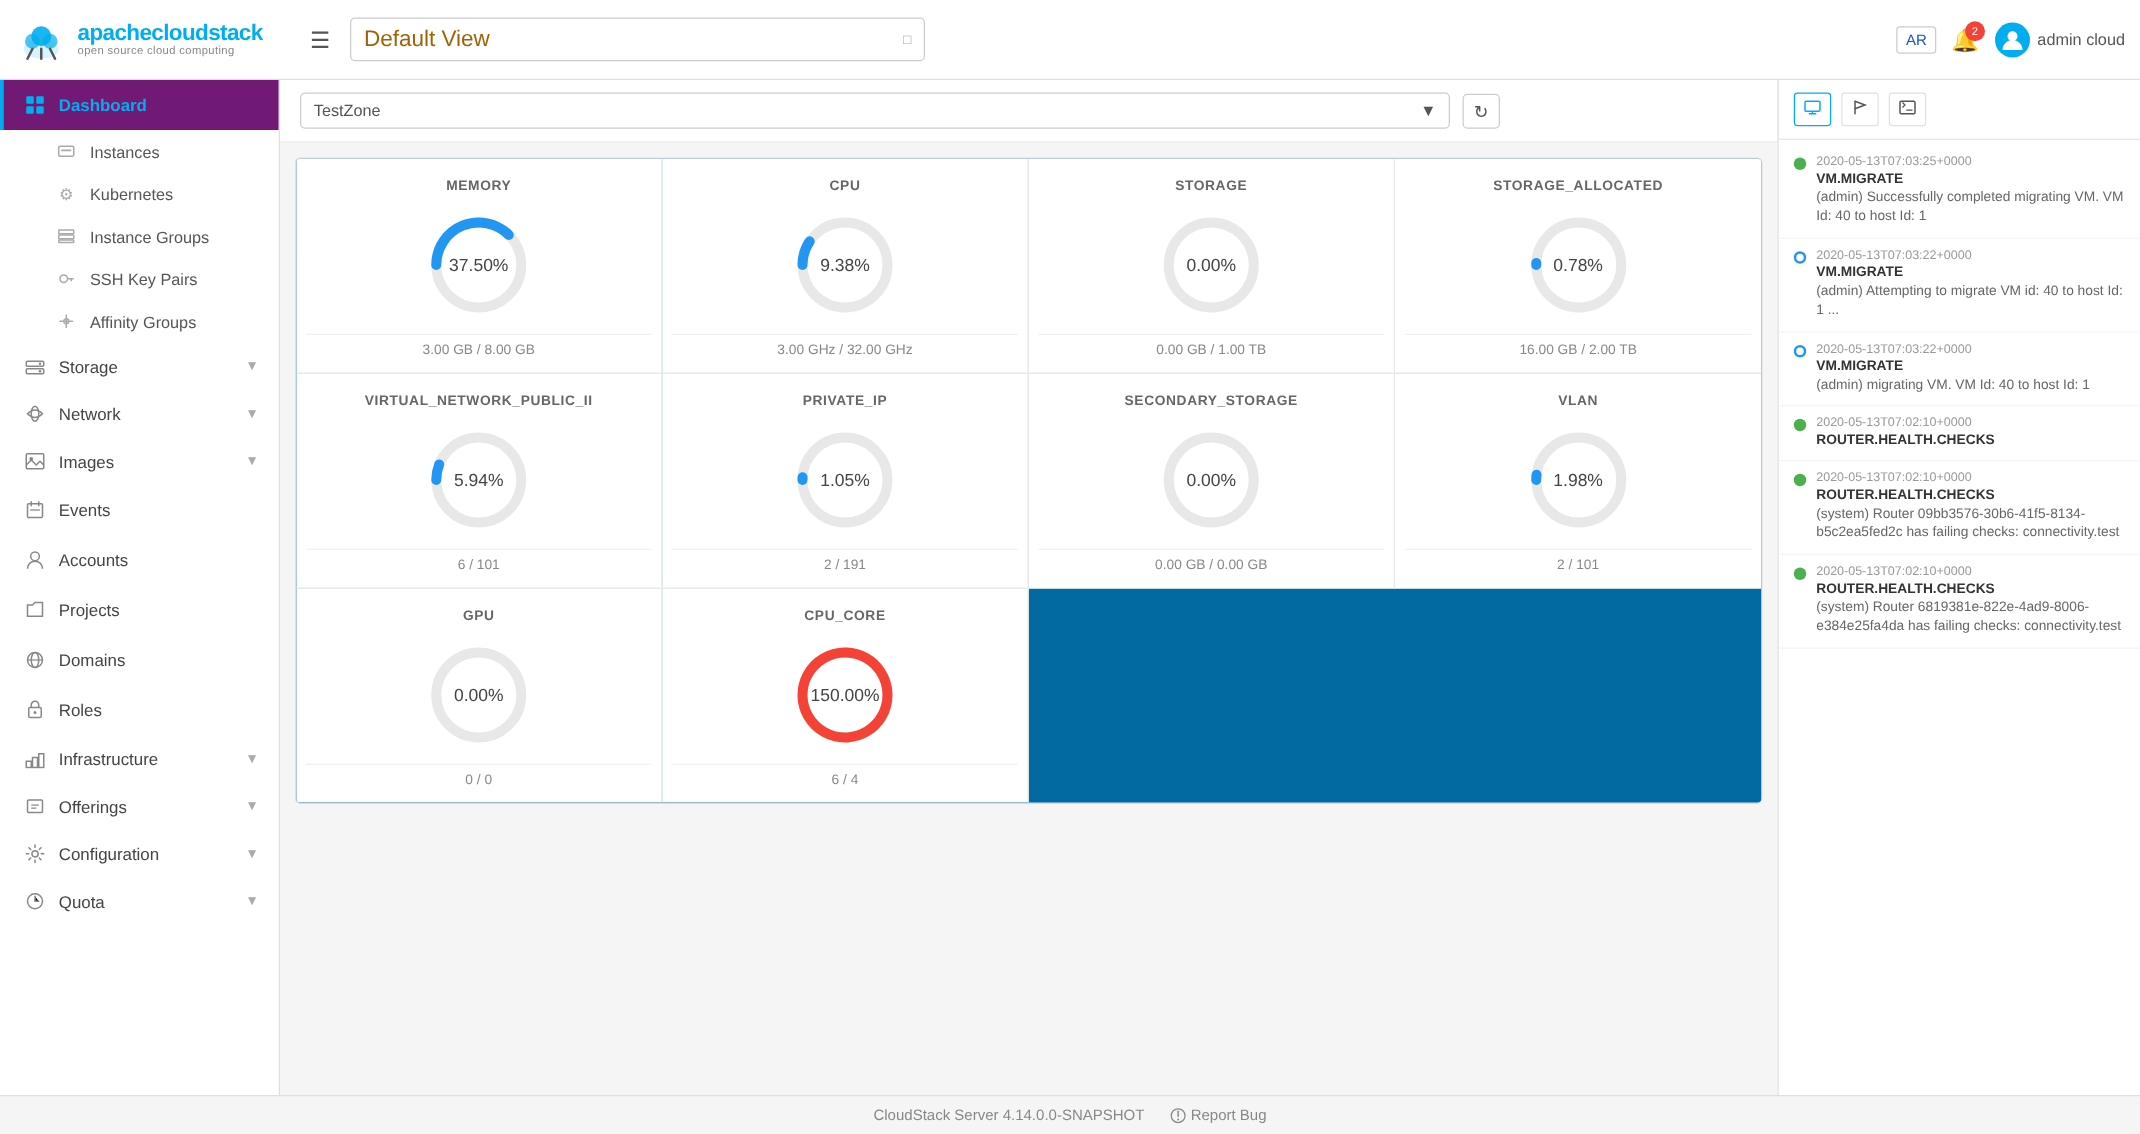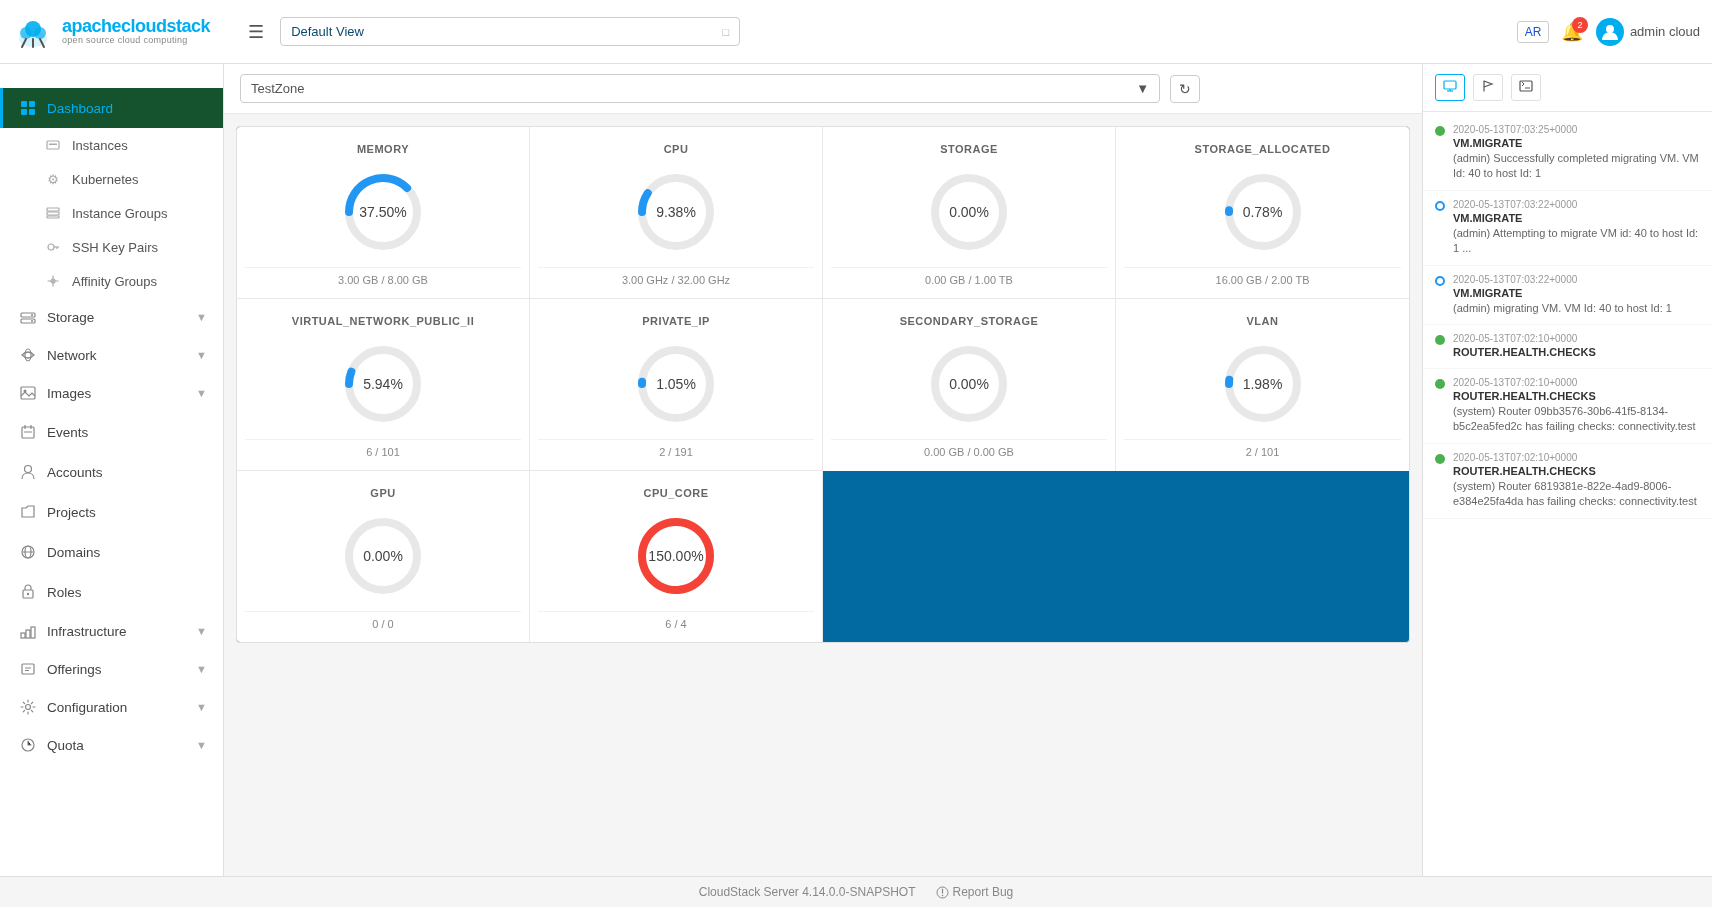--- a/index.html
+++ b/index.html
@@ -7,39 +7,39 @@
 
     
     .header { display: flex; align-items: center; background: #fff; border-bottom: 1px solid #e0e0e0; height: 64px; padding: 0 12px; gap: 12px; z-index: 100; }
     .logo-area { display: flex; align-items: center; gap: 8px; width: 220px; min-width: 220px; }
     .logo-icon { width: 42px; height: 42px; }
     .logo-text { display: flex; flex-direction: column; line-height: 1.1; }
     .logo-text .main { font-size: 18px; font-weight: 700; color: #00aef0; letter-spacing: -0.5px; }
     .logo-text .sub { font-size: 9px; color: #888; letter-spacing: 0.3px; }
     .hamburger-btn { background: none; border: none; cursor: pointer; padding: 4px; color: #555; font-size: 18px; }
     .view-selector { flex: 1; max-width: 460px; border: 1px solid #ccc; border-radius: 4px; padding: 6px 10px; display: flex; align-items: center; justify-content: space-between; background: #fff; cursor: pointer; }
-    .view-selector span { color: #0c4a6e; font-size: 13px; }
+    .view-selector span { color: #a16207; font-size: 18px; }
     .view-selector .icon { color: #aaa; font-size: 11px; }
     .header-right { display: flex; align-items: center; gap: 12px; margin-left: auto; }
     .lang-btn { background: #fff; border: 1px solid #ccc; border-radius: 3px; padding: 3px 7px; font-size: 12px; cursor: pointer; color: #1d4ed8; }
     .notif-btn { position: relative; background: none; border: none; cursor: pointer; font-size: 18px; color: #555; }
     .notif-badge { position: absolute; top: -4px; right: -4px; background: #f44336; color: #fff; border-radius: 50%; width: 16px; height: 16px; font-size: 9px; display: flex; align-items: center; justify-content: center; }
     .user-btn { display: flex; align-items: center; gap: 6px; cursor: pointer; background: none; border: none; }
     .user-avatar { width: 28px; height: 28px; border-radius: 50%; background: #00aef0; display: flex; align-items: center; justify-content: center; color: #fff; font-size: 14px; }
     .user-name { color: #555; font-size: 13px; }
 
     
     .main-layout { display: flex; flex: 1; overflow: hidden; }
 
     
     .sidebar { width: 224px; min-width: 224px; background: #fff; border-right: 1px solid #e0e0e0; overflow-y: auto; display: flex; flex-direction: column; }
     .sidebar::-webkit-scrollbar { width: 4px; }
     .sidebar::-webkit-scrollbar-thumb { background: #ccc; border-radius: 2px; }
     .nav-item { display: flex; align-items: center; gap: 10px; padding: 11px 16px; cursor: pointer; color: #444; font-size: 13.5px; border-left: 3px solid transparent; transition: background 0.15s; }
-    .nav-item.active { background: #14532d; border-left-color: #00aef0; color: #00aef0; font-weight: 400; margin-top: 24px; }
+    .nav-item.active { background: #701a75; border-left-color: #00aef0; color: #00aef0; font-weight: 700; }
     .nav-item .nav-icon { width: 18px; height: 18px; display: flex; align-items: center; justify-content: center; color: #888; font-size: 15px; }
     .nav-item.active .nav-icon { color: #00aef0; }
     .nav-section { display: flex; align-items: center; justify-content: space-between; padding: 10px 16px 10px 16px; cursor: pointer; color: #444; font-size: 13.5px; font-weight: 500; border-left: 3px solid transparent; }
     .nav-section .left { display: flex; align-items: center; gap: 10px; }
     .nav-section .nav-icon { width: 18px; height: 18px; display: flex; align-items: center; justify-content: center; color: #888; font-size: 15px; }
     .nav-sub { padding-left: 44px; }
     .nav-sub .nav-item { padding: 8px 16px 8px 0; font-size: 13px; color: #555; border-left: none; }
     .nav-sub .nav-item .nav-icon { font-size: 13px; color: #aaa; }
     .chevron { font-size: 11px; color: #aaa; }
 

